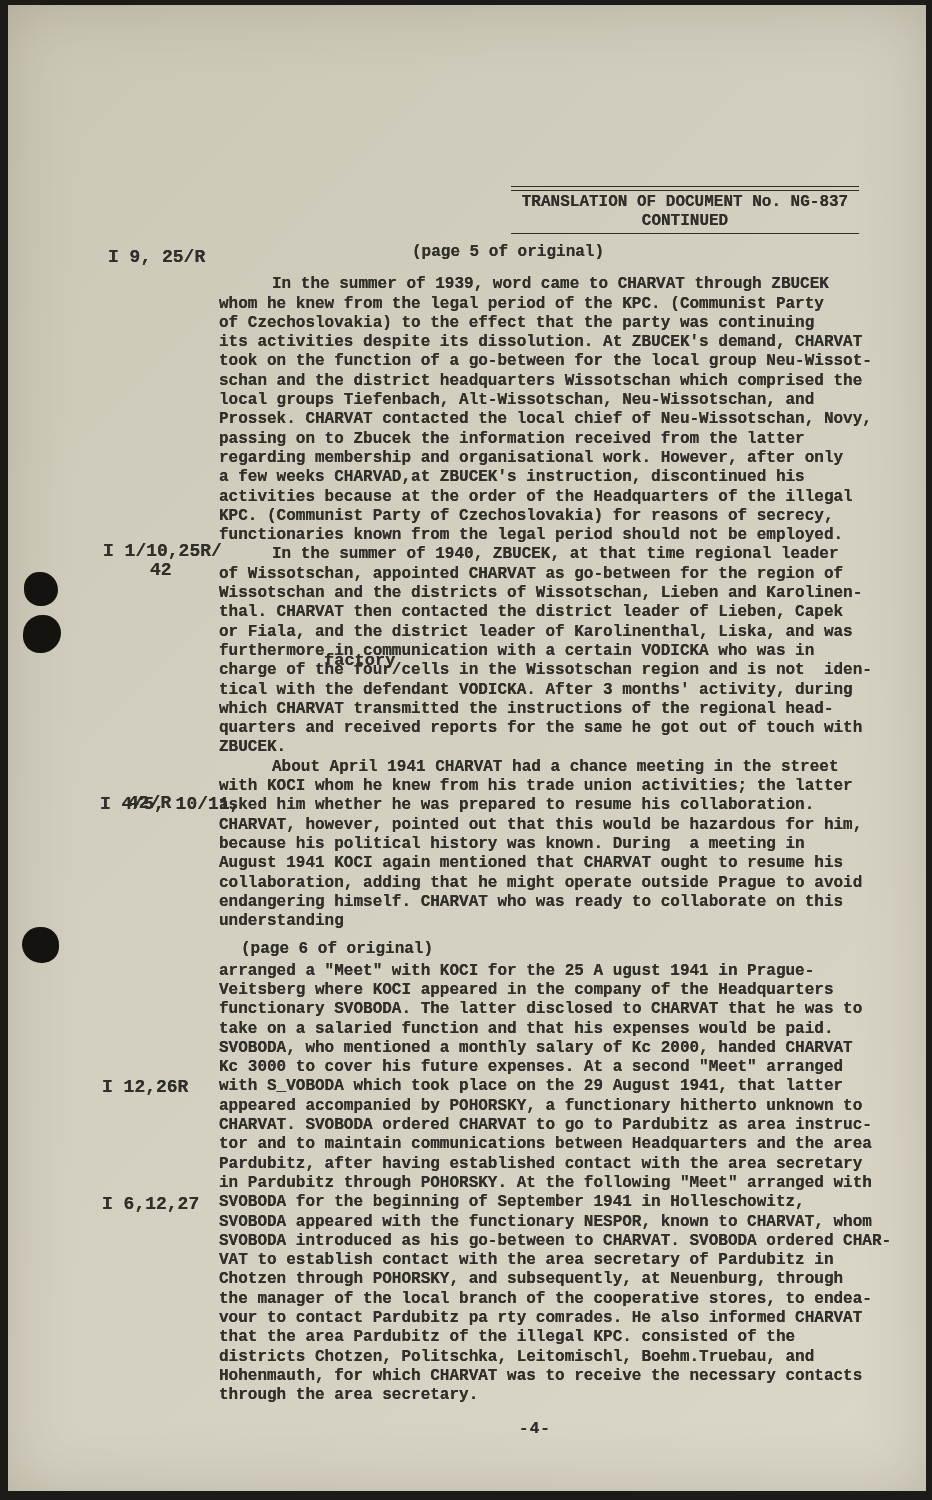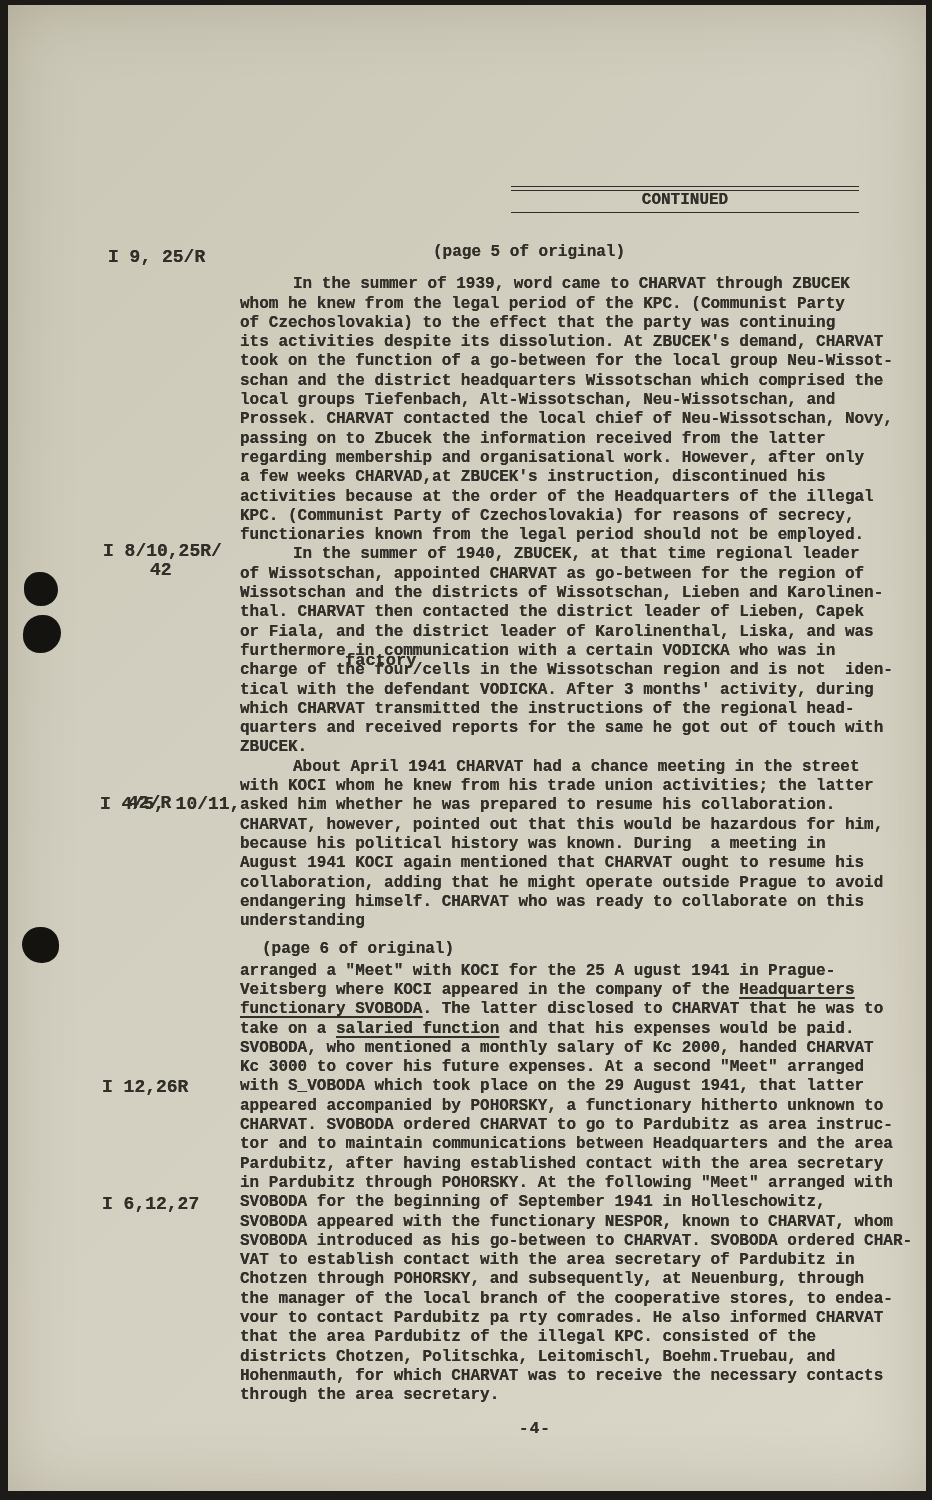--- a/index.html
+++ b/index.html
@@ -28,53 +28,54 @@
   .rule{border-top:1.6px solid #302e28;}
   .rule.double{height:3px;border-bottom:1.6px solid #302e28;}
   .h-title{margin-top:2px;white-space:pre;}
   .h-cont{margin-bottom:2px;}
   .rule.single{margin-top:1px;}
   .margin-note{
     position:absolute;font-size:18px;white-space:pre;
     text-shadow:0 0 .6px rgba(40,38,30,.85);
   }
   .body-col{
-    position:absolute;left:240px;top:234px;width:690px;
+    position:absolute;left:219px;top:234px;width:690px;
     font-size:16px;line-height:19.3px;white-space:pre;
     text-shadow:0 0 .6px rgba(40,38,30,.85);
   }
   .heading-line{height:19.3px;margin:9px 0 13px 193px;}
   .para + .heading-line{margin-bottom:2px;margin-left:22px;}
   .line{height:19.3px;position:relative;}
   .line.indent{text-indent:53px;}
-  .u{text-decoration:underline;text-decoration-thickness:1.6px;text-underline-offset:3px;}
+  .u{text-decoration-thickness:1.6px;text-underline-offset:3px;}
   .insert{position:absolute;top:-10px;font-size:17px;text-indent:0;}
   .footer{
     position:absolute;left:500px;top:1420px;width:70px;text-align:center;
     font-size:16px;letter-spacing:1px;
     text-shadow:0 0 .6px rgba(40,38,30,.85);
   }
 </style>
 </head>
 <body>
 
 <div class="page">
   <div class="hole hole1"></div>
   <div class="hole hole2"></div>
   <div class="hole hole3"></div>
 
   <div class="header">
     <div class="rule double"></div>
+    <div class="h-title">TRANSLATION OF DOCUMENT No. NG-837</div>
     <div class="h-cont">CONTINUED</div>
     <div class="rule single"></div>
   </div>
 
   <div class="margin-notes">
       <div class="margin-note" style="left: 108px; top: 247px;">I 9, 25/R</div>
-      <div class="margin-note" style="left: 103px; top: 541px;">I 8/10,25R/</div>
+      <div class="margin-note" style="left: 103px; top: 541px;">I 1/10,25R/</div>
       <div class="margin-note" style="left: 150px; top: 560px;">42</div>
       <div class="margin-note" style="left: 100px; top: 794px; text-align: right;">I 4/5, 10/11,</div>
       <div class="margin-note" style="left: 128px; top: 793px;">42/R</div>
       <div class="margin-note" style="left: 102px; top: 1077px;">I 12,26R</div>
       <div class="margin-note" style="left: 102px; top: 1146px; margin-top: 48px;">I 6,12,27</div>
     </div>
 
   <div class="body-col"><div class="heading-line">(page 5 of original)</div><div class="para"><div class="line indent"><span>In the summer of 1939, word came to CHARVAT through ZBUCEK</span></div><div class="line"><span>whom he knew from the legal period of the KPC. (Communist Party</span></div><div class="line"><span>of Czechoslovakia) to the effect that the party was continuing</span></div><div class="line"><span>its activities despite its dissolution. At ZBUCEK's demand, CHARVAT</span></div><div class="line"><span>took on the function of a go-between for the local group Neu-Wissot-</span></div><div class="line"><span>schan and the district headquarters Wissotschan which comprised the</span></div><div class="line"><span>local groups Tiefenbach, Alt-Wissotschan, Neu-Wissotschan, and</span></div><div class="line"><span>Prossek. CHARVAT contacted the local chief of Neu-Wissotschan, Novy,</span></div><div class="line"><span>passing on to Zbucek the information received from the latter</span></div><div class="line"><span>regarding membership and organisational work. However, after only</span></div><div class="line"><span>a few weeks CHARVAD,at ZBUCEK's instruction, discontinued his</span></div><div class="line"><span>activities because at the order of the Headquarters of the illegal</span></div><div class="line"><span>KPC. (Communist Party of Czechoslovakia) for reasons of secrecy,</span></div><div class="line"><span>functionaries known from the legal period should not be employed.</span></div></div><div class="para"><div class="line indent"><span>In the summer of 1940, ZBUCEK, at that time regional leader</span></div><div class="line"><span>of Wissotschan, appointed CHARVAT as go-between for the region of</span></div><div class="line"><span>Wissotschan and the districts of Wissotschan, Lieben and Karolinen-</span></div><div class="line"><span>thal. CHARVAT then contacted the district leader of Lieben, Capek</span></div><div class="line"><span>or Fiala, and the district leader of Karolinenthal, Liska, and was</span></div><div class="line"><span>furthermore in communication with a certain VODICKA who was in</span></div><div class="line"><span>charge of the four/cells in the Wissotschan region and is not  iden-</span><span class="insert" style="left: 105px;">factory</span></div><div class="line"><span>tical with the defendant VODICKA. After 3 months' activity, during</span></div><div class="line"><span>which CHARVAT transmitted the instructions of the regional head-</span></div><div class="line"><span>quarters and received reports for the same he got out of touch with</span></div><div class="line"><span>ZBUCEK.</span></div></div><div class="para"><div class="line indent"><span>About April 1941 CHARVAT had a chance meeting in the street</span></div><div class="line"><span>with KOCI whom he knew from his trade union activities; the latter</span></div><div class="line"><span>asked him whether he was prepared to resume his collaboration.</span></div><div class="line"><span>CHARVAT, however, pointed out that this would be hazardous for him,</span></div><div class="line"><span>because his political history was known. During  a meeting in</span></div><div class="line"><span>August 1941 KOCI again mentioned that CHARVAT ought to resume his</span></div><div class="line"><span>collaboration, adding that he might operate outside Prague to avoid</span></div><div class="line"><span>endangering himself. CHARVAT who was ready to collaborate on this</span></div><div class="line"><span>understanding</span></div></div><div class="heading-line">(page 6 of original)</div><div class="para"><div class="line"><span>arranged a "Meet" with KOCI for the 25 A ugust 1941 in Prague-</span></div><div class="line"><span>Veitsberg where KOCI appeared in the company of the </span><span class="u">Headquarters</span></div><div class="line"><span class="u">functionary SVOBODA</span><span>. The latter disclosed to CHARVAT that he was to</span></div><div class="line"><span>take on a </span><span class="u">salaried function</span><span> and that his expenses would be paid.</span></div><div class="line"><span>SVOBODA, who mentioned a monthly salary of Kc 2000, handed CHARVAT</span></div><div class="line"><span>Kc 3000 to cover his future expenses. At a second "Meet" arranged</span></div><div class="line"><span>with S_VOBODA which took place on the 29 August 1941, that latter</span></div><div class="line"><span>appeared accompanied by POHORSKY, a functionary hitherto unknown to</span></div><div class="line"><span>CHARVAT. SVOBODA ordered CHARVAT to go to Pardubitz as area instruc-</span></div><div class="line"><span>tor and to maintain communications between Headquarters and the area</span></div><div class="line"><span>Pardubitz, after having established contact with the area secretary</span></div><div class="line"><span>in Pardubitz through POHORSKY. At the following "Meet" arranged with</span></div><div class="line"><span>SVOBODA for the beginning of September 1941 in Holleschowitz,</span></div><div class="line"><span>SVOBODA appeared with the functionary NESPOR, known to CHARVAT, whom</span></div><div class="line"><span>SVOBODA introduced as his go-between to CHARVAT. SVOBODA ordered CHAR-</span></div><div class="line"><span>VAT to establish contact with the area secretary of Pardubitz in</span></div><div class="line"><span>Chotzen through POHORSKY, and subsequently, at Neuenburg, through</span></div><div class="line"><span>the manager of the local branch of the cooperative stores, to endea-</span></div><div class="line"><span>vour to contact Pardubitz pa rty comrades. He also informed CHARVAT</span></div><div class="line"><span>that the area Pardubitz of the illegal KPC. consisted of the</span></div><div class="line"><span>districts Chotzen, Politschka, Leitomischl, Boehm.Truebau, and</span></div><div class="line"><span>Hohenmauth, for which CHARVAT was to receive the necessary contacts</span></div><div class="line"><span>through the area secretary.</span></div></div></div>
 
   <div class="footer">-4-</div>

